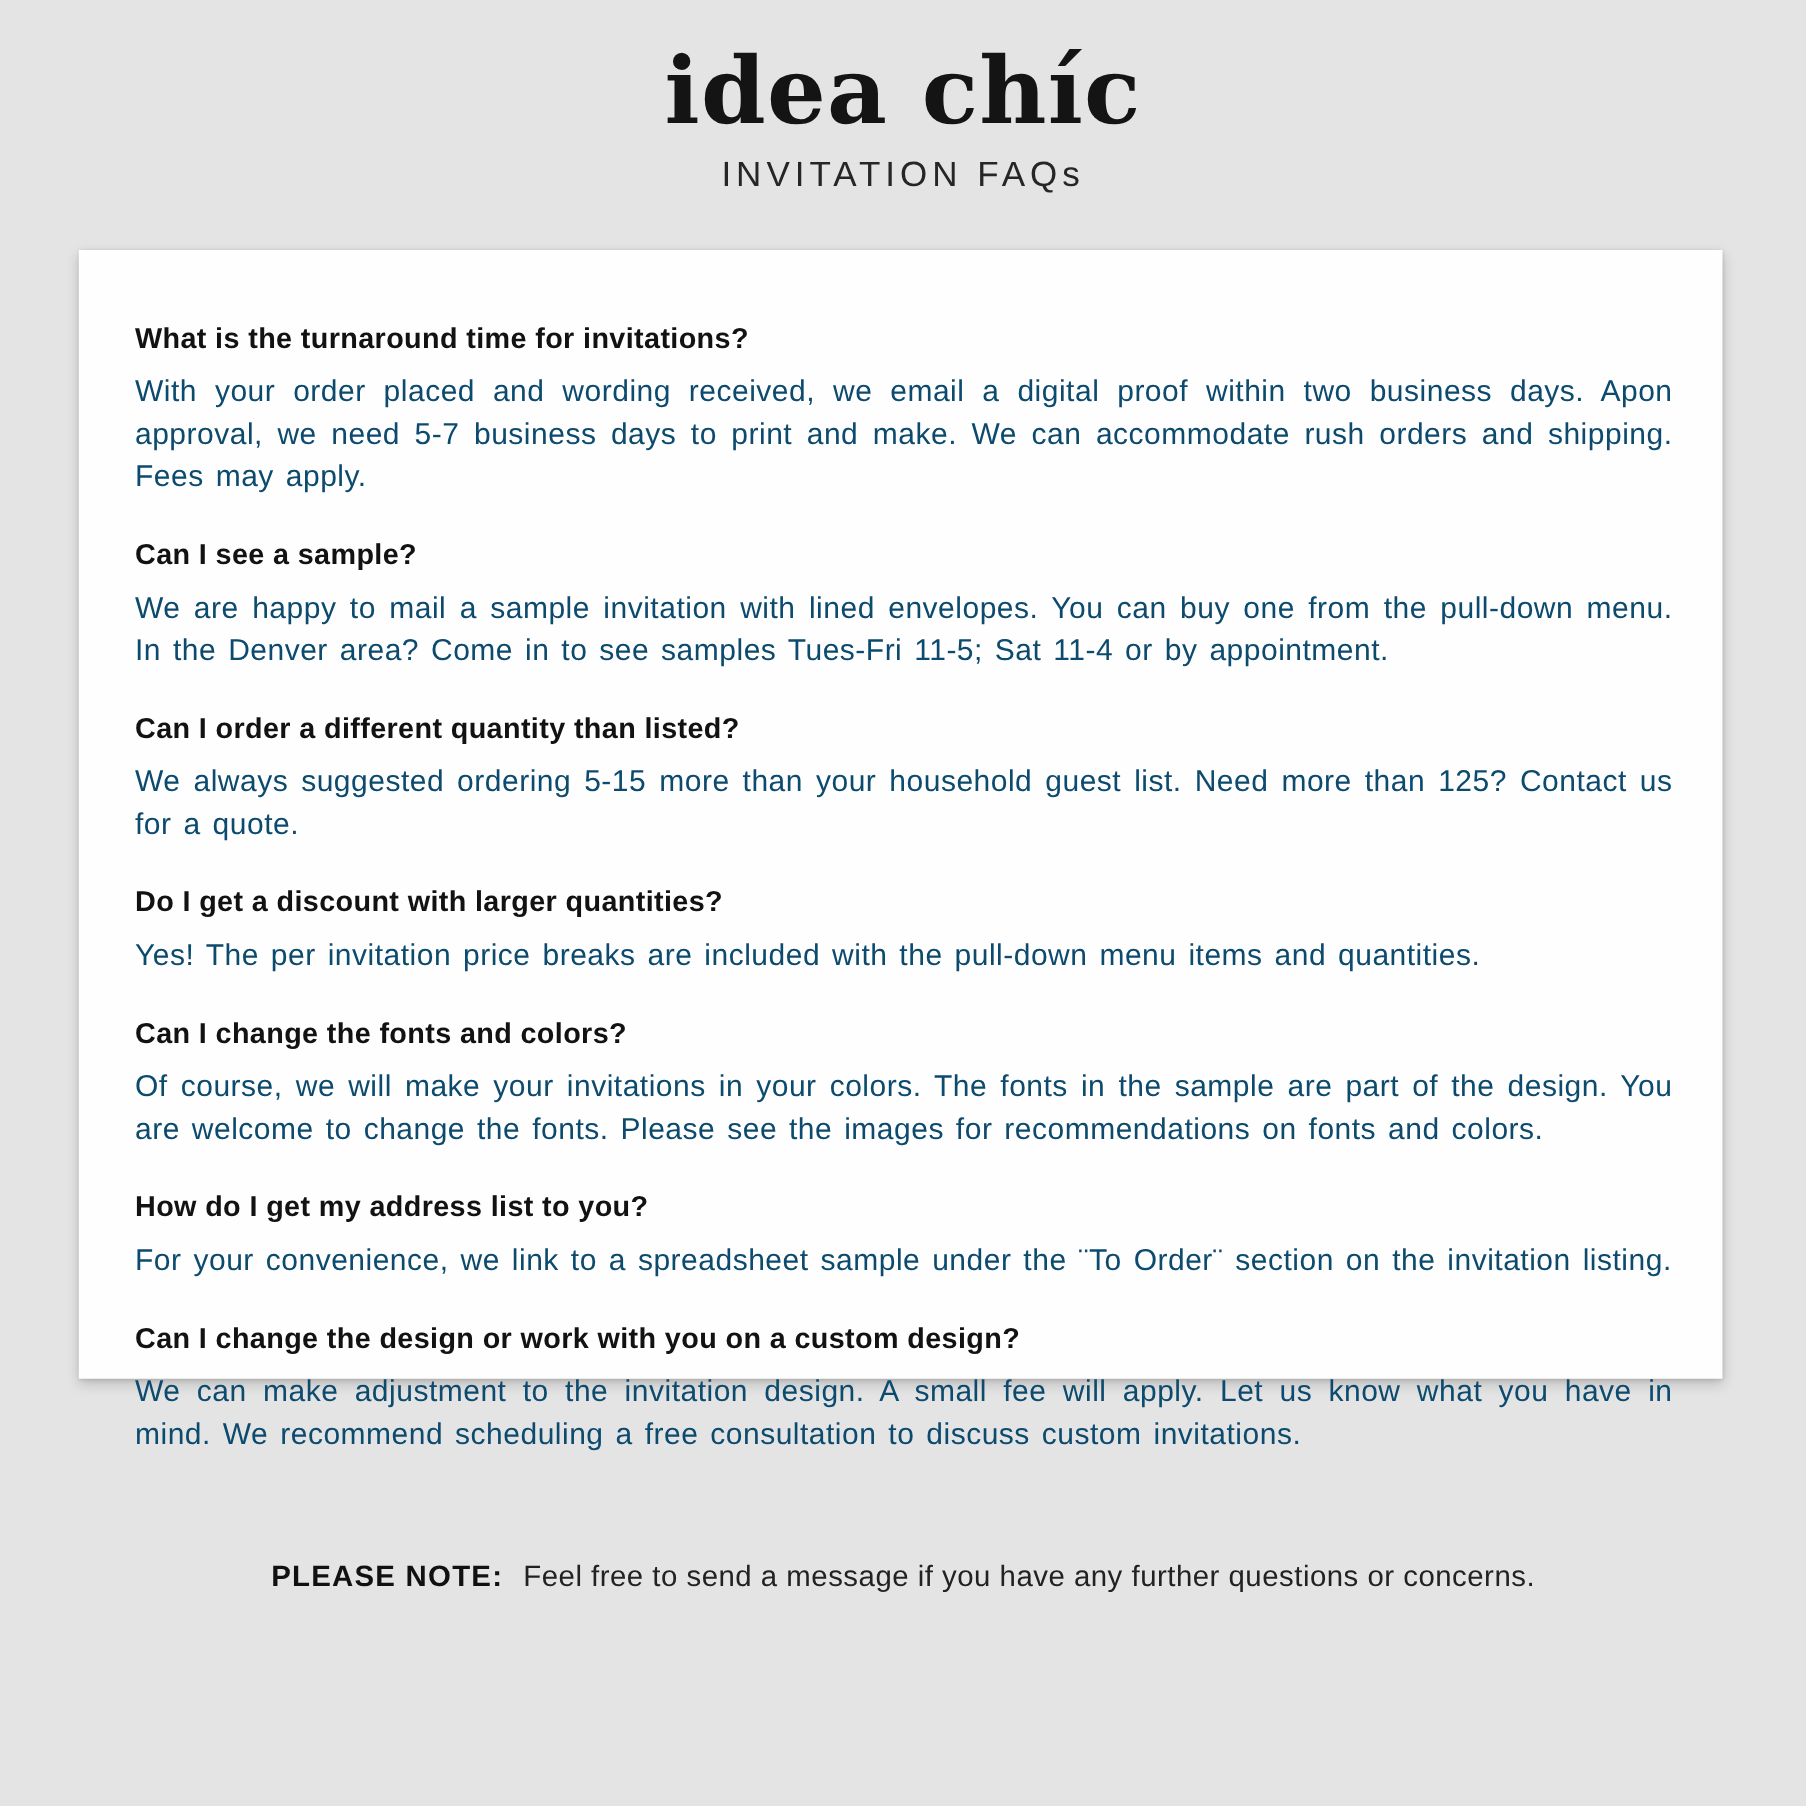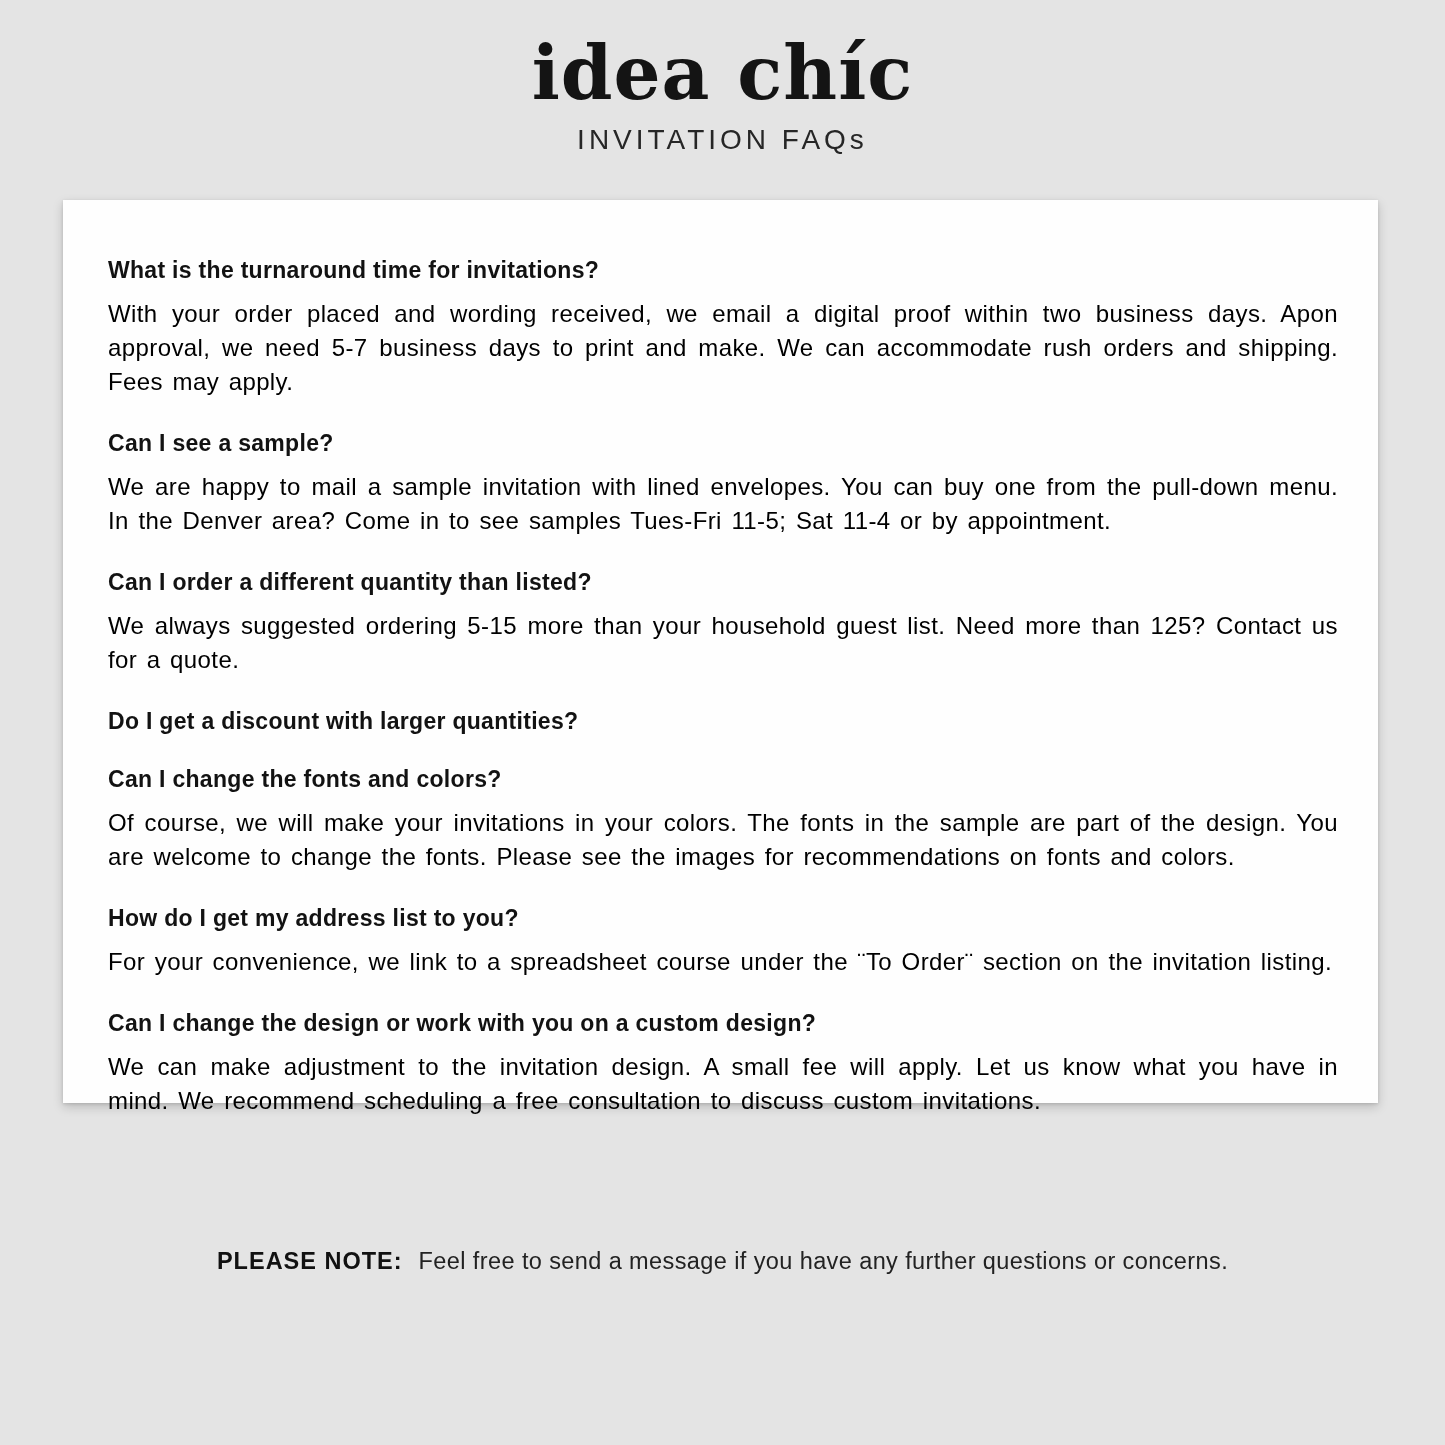--- a/index.html
+++ b/index.html
@@ -49,21 +49,21 @@
     letter-spacing: 0.3px;
     color: #121212;
     line-height: 28px;
     margin-bottom: 13px;
   }
   .faq-answer {
     font-size: 24px;
     line-height: 34px;
     letter-spacing: 0.4px;
     word-spacing: 2.5px;
-    color: #000000;
+    color: #0c4a6e;
     text-align: justify;
   }
   .note {
     position: absolute;
     top: 1248px;
     left: 0;
     width: 100%;
     text-align: center;
     font-size: 23.5px;
     letter-spacing: 0.4px;
@@ -92,28 +92,29 @@
   <div class="faq-item">
     <div class="faq-question">Can I see a sample?</div>
     <div class="faq-answer">We are happy to mail a sample invitation with lined envelopes. You can buy one from the pull-down menu. In the Denver area? Come in to see samples Tues-Fri 11-5; Sat 11-4 or by appointment.</div>
   </div>
   <div class="faq-item">
     <div class="faq-question">Can I order a different quantity than listed?</div>
     <div class="faq-answer">We always suggested ordering 5-15 more than your household guest list. Need more than 125? Contact us for a quote.</div>
   </div>
   <div class="faq-item">
     <div class="faq-question">Do I get a discount with larger quantities?</div>
+    <div class="faq-answer">Yes! The per invitation price breaks are included with the pull-down menu items and quantities.</div>
   </div>
   <div class="faq-item">
     <div class="faq-question">Can I change the fonts and colors?</div>
     <div class="faq-answer">Of course, we will make your invitations in your colors. The fonts in the sample are part of the design. You are welcome to change the fonts. Please see the images for recommendations on fonts and colors.</div>
   </div>
   <div class="faq-item">
     <div class="faq-question">How do I get my address list to you?</div>
-    <div class="faq-answer">For your convenience, we link to a spreadsheet course under the ¨To Order¨ section on the invitation listing.</div>
+    <div class="faq-answer">For your convenience, we link to a spreadsheet sample under the ¨To Order¨ section on the invitation listing.</div>
   </div>
   <div class="faq-item">
     <div class="faq-question">Can I change the design or work with you on a custom design?</div>
     <div class="faq-answer">We can make adjustment to the invitation design. A small fee will apply. Let us know what you have in mind. We recommend scheduling a free consultation to discuss custom invitations.</div>
   </div>
 </div>
 
 <div class="note">
   <span class="note-label">PLEASE NOTE:</span><span>Feel free to send a message if you have any further questions or concerns.</span>
 </div>

